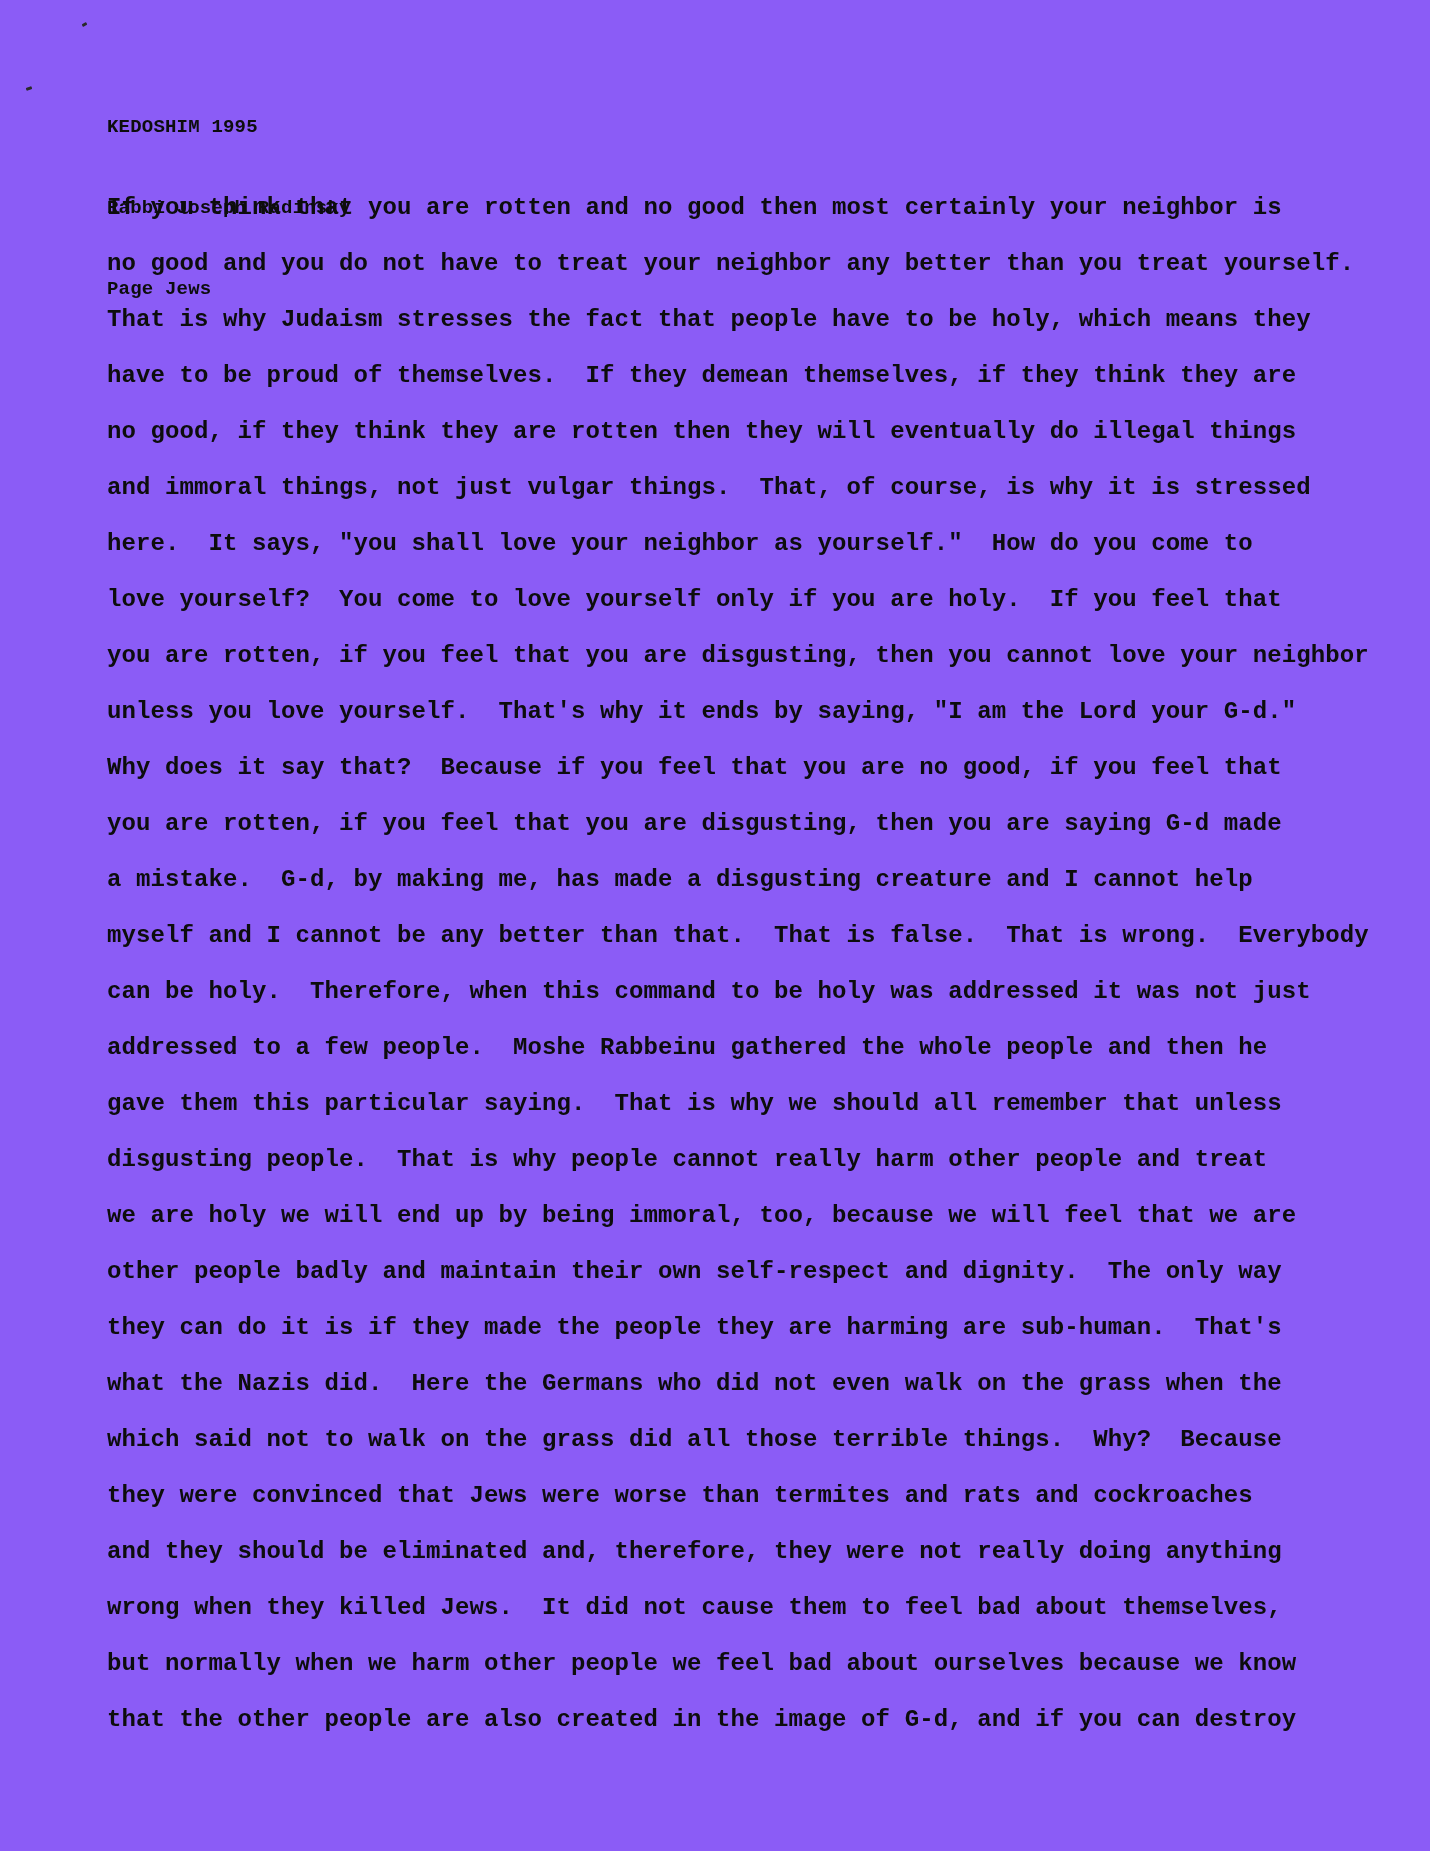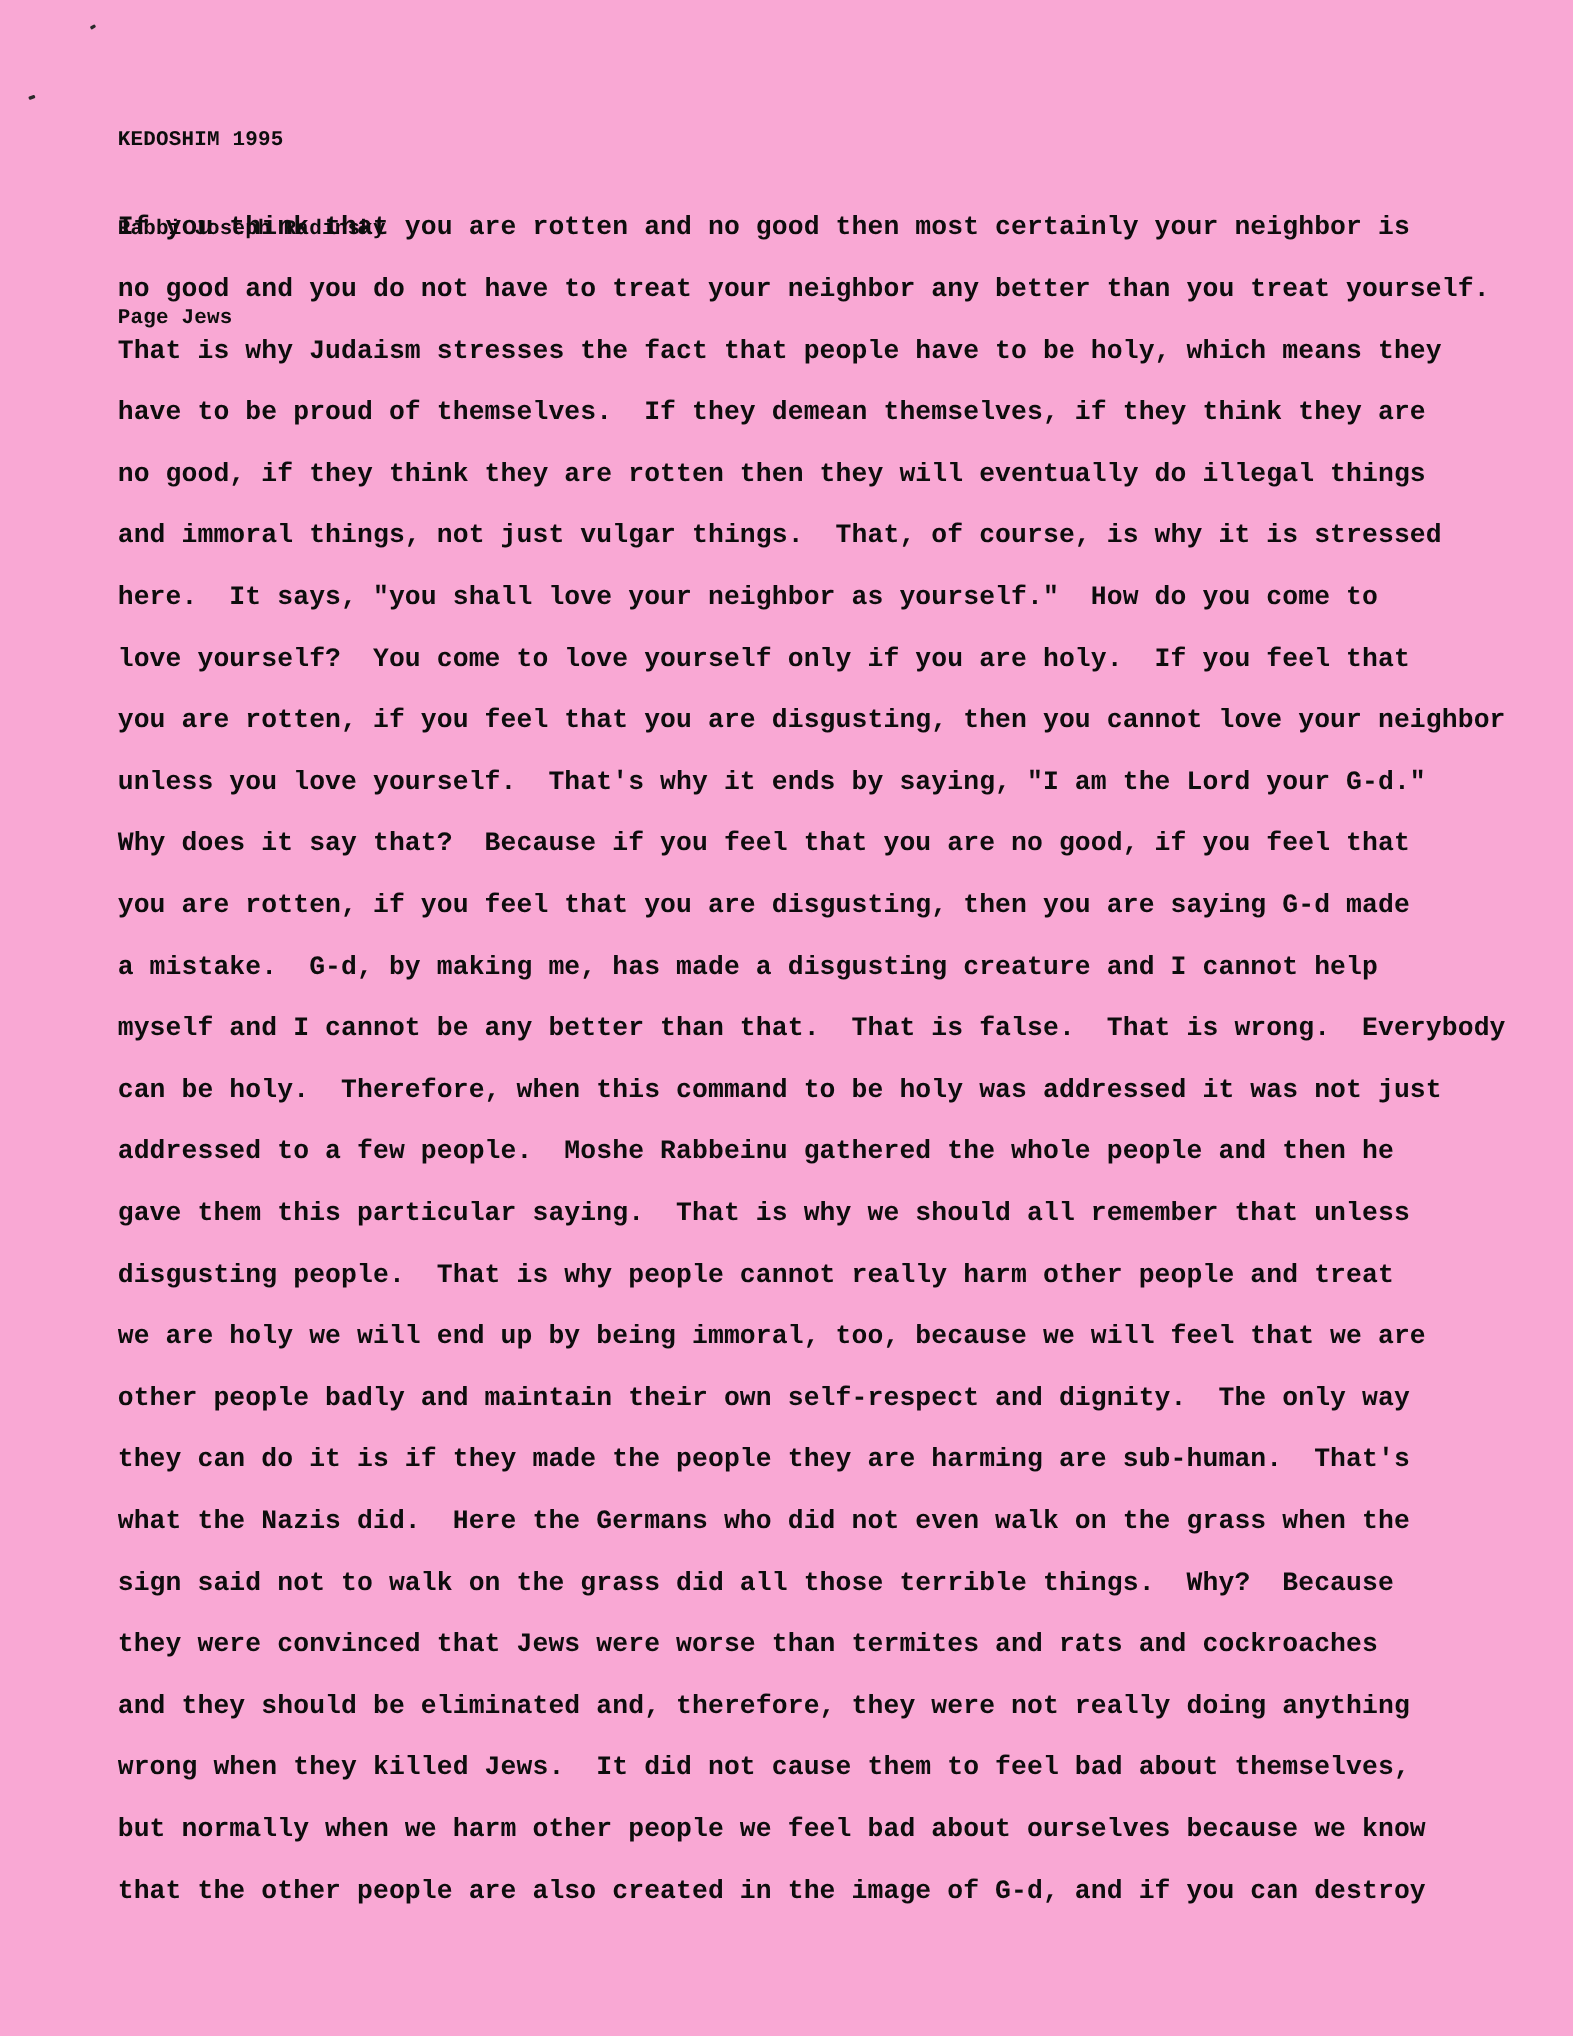--- a/index.html
+++ b/index.html
@@ -4,21 +4,21 @@
 <style>
   html, body {
     margin: 0;
     padding: 0;
     background: #e8e8e8;
   }
   .page {
     position: relative;
     width: 1430px;
     height: 1851px;
-    background: #f9a8d4;
+    background: #8b5cf6;
     overflow: hidden;
     font-family: "Liberation Mono", "DejaVu Sans Mono", monospace;
     color: #0d0d0d;
   }
   .speck {
     position: absolute;
     background: #2a2a2a;
     border-radius: 1px;
   }
   .speck-1 { left: 82px; top: 23px; width: 5px; height: 3px; transform: rotate(-30deg); }
@@ -76,20 +76,20 @@
     <div class="line">a mistake.  G-d, by making me, has made a disgusting creature and I cannot help</div>
     <div class="line">myself and I cannot be any better than that.  That is false.  That is wrong.  Everybody</div>
     <div class="line">can be holy.  Therefore, when this command to be holy was addressed it was not just</div>
     <div class="line">addressed to a few people.  Moshe Rabbeinu gathered the whole people and then he</div>
     <div class="line">gave them this particular saying.  That is why we should all remember that unless</div>
     <div class="line">disgusting people.  That is why people cannot really harm other people and treat</div>
     <div class="line">we are holy we will end up by being immoral, too, because we will feel that we are</div>
     <div class="line">other people badly and maintain their own self-respect and dignity.  The only way</div>
     <div class="line">they can do it is if they made the people they are harming are sub-human.  That's</div>
     <div class="line">what the Nazis did.  Here the Germans who did not even walk on the grass when the</div>
-    <div class="line">sign said not to walk on the grass did all those terrible things.  Why?  Because</div>
+    <div class="line">which said not to walk on the grass did all those terrible things.  Why?  Because</div>
     <div class="line">they were convinced that Jews were worse than termites and rats and cockroaches</div>
     <div class="line">and they should be eliminated and, therefore, they were not really doing anything</div>
     <div class="line">wrong when they killed Jews.  It did not cause them to feel bad about themselves,</div>
     <div class="line">but normally when we harm other people we feel bad about ourselves because we know</div>
     <div class="line">that the other people are also created in the image of G-d, and if you can destroy</div>
   </main>
 </div>
 
 </body></html>

